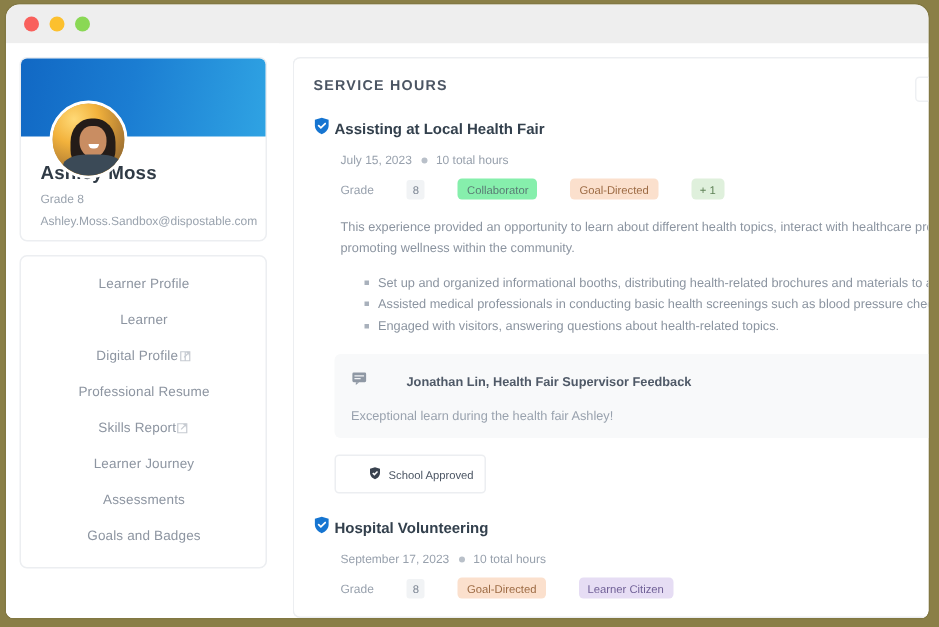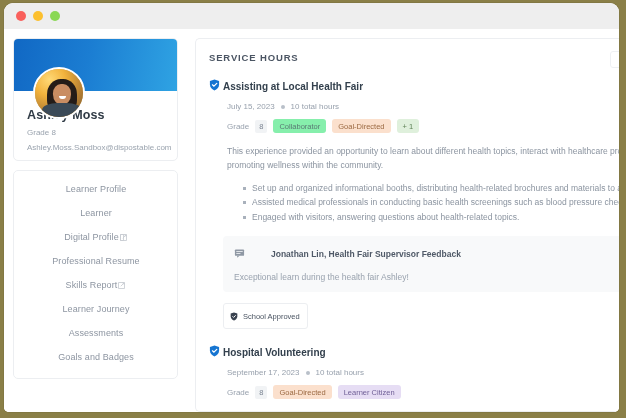--- a/index.html
+++ b/index.html
@@ -196,21 +196,21 @@
   }
   .dot-sep {
     width: 4px; height: 4px;
     border-radius: 50%;
     background: #b9c0c9;
   }
 
   .chips {
     display: flex;
     align-items: center;
-    gap: 6px;
+    gap: 22px;
     margin: 8px 0 0 18px;
   }
   .grade-label { font-size: 8px; color: #98a1ad; }
   .grade-box {
     font-size: 7.5px;
     color: #7b8492;
     background: #f1f3f5;
     border-radius: 2px;
     padding: 2px 4px;
     min-width: 11px;
@@ -274,21 +274,21 @@
     white-space: nowrap;
   }
 
   .approved {
     display: inline-flex;
     align-items: center;
     gap: 5px;
     margin: 11px 0 0 14px;
     border: 1px solid #eceef1;
     border-radius: 3px;
-    padding: 3px 7px 3px 6px;
+    padding: 3px 7px 3px 22px;
   }
   .approved-label {
     font-size: 7.5px;
     color: #4a5462;
     white-space: nowrap;
   }
 </style>
 </head>
 <body>
 

